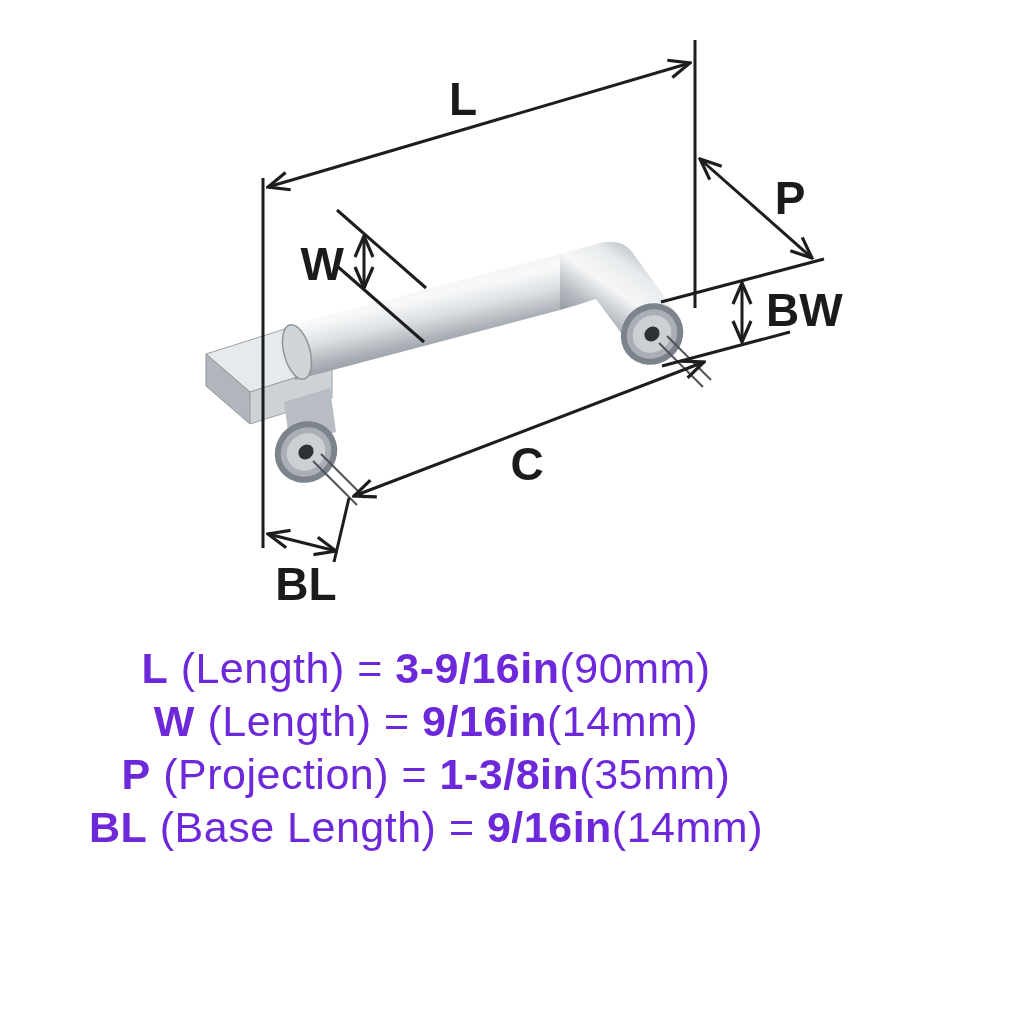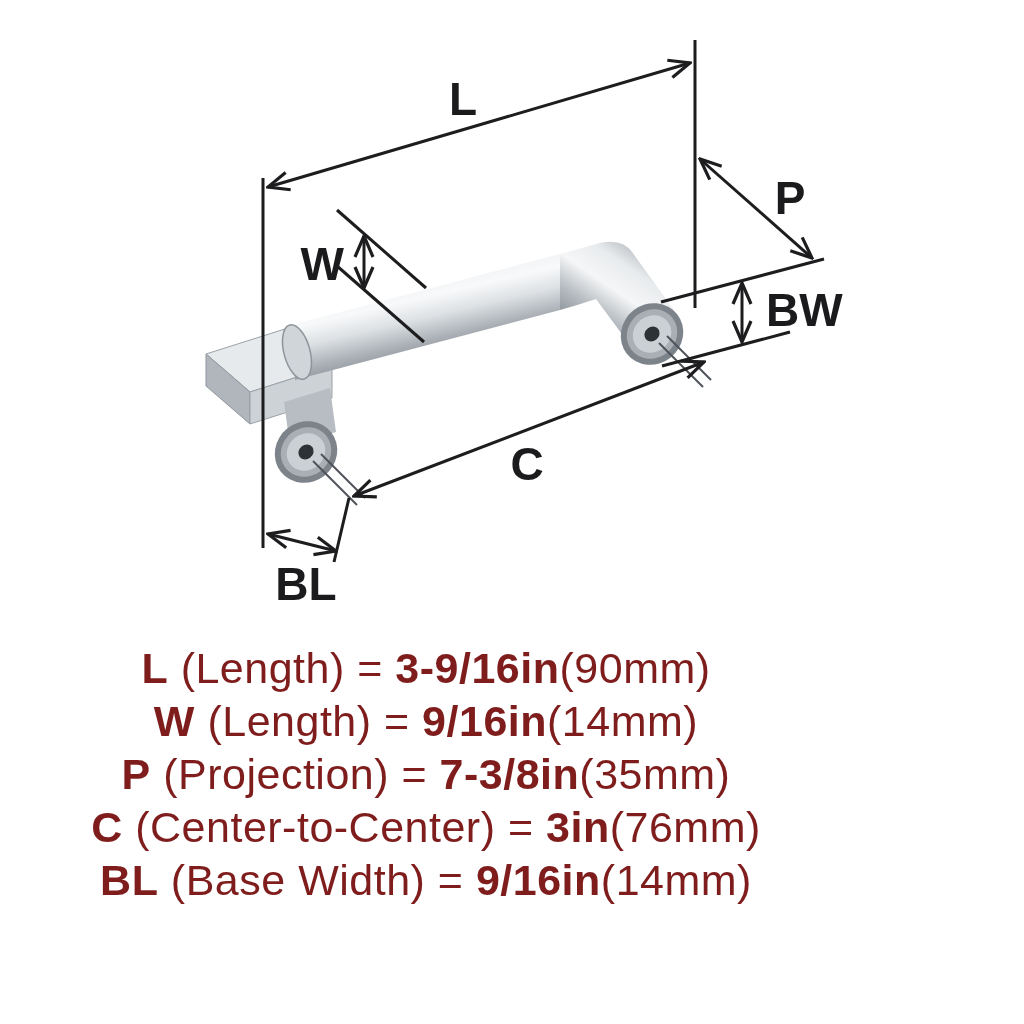--- a/index.html
+++ b/index.html
@@ -10,21 +10,21 @@
     font-family:"Liberation Sans", sans-serif;
     color:#1a1a1a;
     overflow:hidden;
   }
   .figure-wrap{position:absolute;top:0;left:0;width:1024px;height:640px;}
   .legend{
     position:absolute;top:642px;left:0;width:852px;
     text-align:center;
     font-size:43px;
     line-height:53px;
-    color:#7f1d1d;
+    color:#6d28d9;
     letter-spacing:0.5px;
   }
   .legend-row{white-space:nowrap;}
   .legend .b{font-weight:700;}
   svg text{
     font-family:"Liberation Sans", sans-serif;
     font-weight:700;
     font-size:46px;
     fill:#1b1b1d;
   }
@@ -117,18 +117,17 @@
       <text x="790" y="214" text-anchor="middle">P</text>
       <text x="766" y="326" text-anchor="start">BW</text>
       <text x="527" y="480" text-anchor="middle">C</text>
       <text x="306" y="600" text-anchor="middle">BL</text>
     </svg>
   </div>
 
   <div class="legend">
     <div class="legend-row"><span class="b">L</span> <span>(Length)</span> <span>=</span> <span class="b">3-9/16in</span><span>(90mm)</span></div>
     <div class="legend-row"><span class="b">W</span> <span>(Length)</span> <span>=</span> <span class="b">9/16in</span><span>(14mm)</span></div>
-    <div class="legend-row"><span class="b">P</span> <span>(Projection)</span> <span>=</span> <span class="b">7-3/8in</span><span>(35mm)</span></div>
-    <div class="legend-row"><span class="b">C</span> <span>(Center-to-Center)</span> <span>=</span> <span class="b">3in</span><span>(76mm)</span></div>
-    <div class="legend-row"><span class="b">BL</span> <span>(Base Width)</span> <span>=</span> <span class="b">9/16in</span><span>(14mm)</span></div>
+    <div class="legend-row"><span class="b">P</span> <span>(Projection)</span> <span>=</span> <span class="b">1-3/8in</span><span>(35mm)</span></div>
+    <div class="legend-row"><span class="b">BL</span> <span>(Base Length)</span> <span>=</span> <span class="b">9/16in</span><span>(14mm)</span></div>
   </div>
 
 </div>
 
 </body></html>

